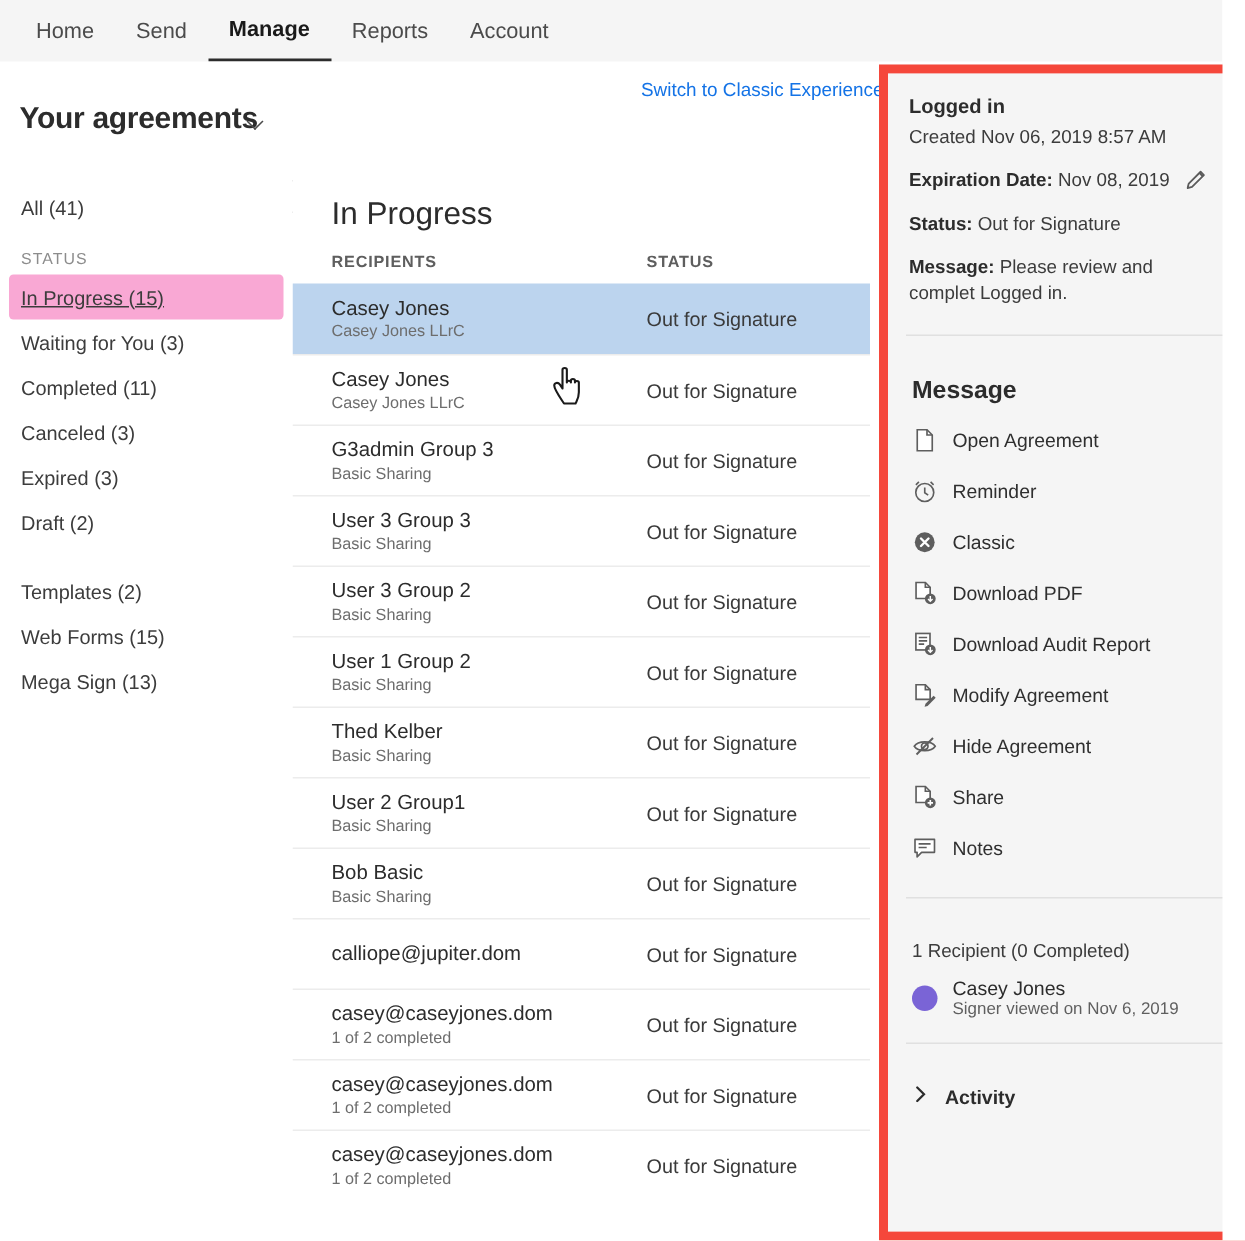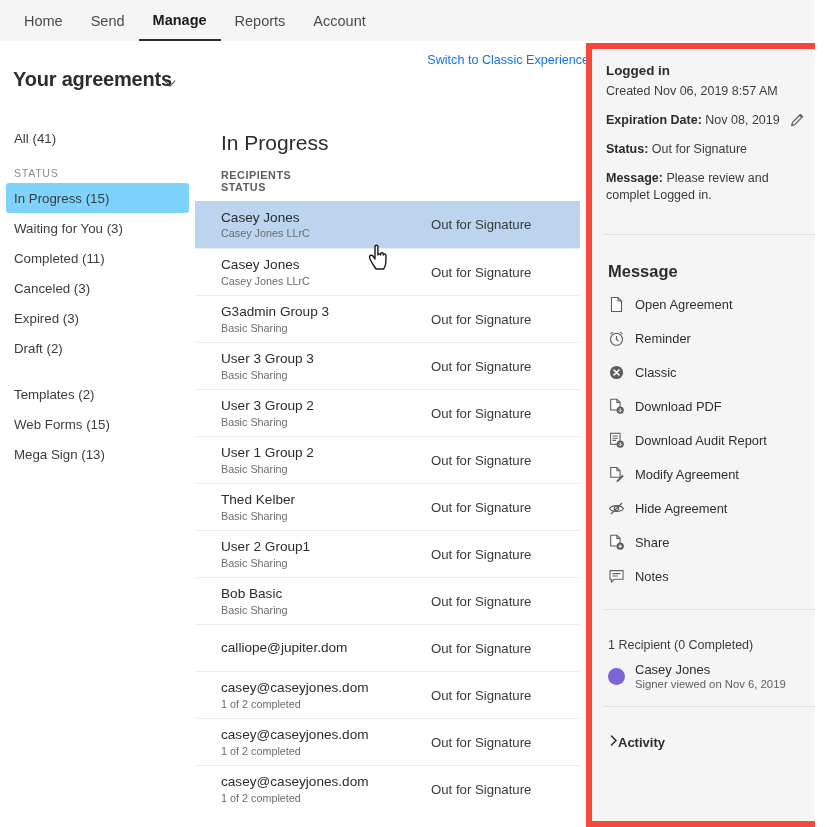--- a/index.html
+++ b/index.html
@@ -65,32 +65,32 @@
 
   
   .sidebar{
     position:absolute;left:0;top:115px;width:195px;bottom:0;background:#fff;
     padding-top:8px;box-sizing:border-box;
   }
   .sideitem{
     height:30px;margin:0 6px;display:flex;align-items:center;padding-left:8px;
     font-size:13.3px;color:#3c3c3c;border-radius:3px;cursor:pointer;
   }
-  .sideitem.sel{background:#7dd3fc;}
+  .sideitem.sel{background:#f9a8d4;text-decoration:underline;}
   .sidelabel{font-size:10.6px;color:#8c8c8c;letter-spacing:.7px;
     padding-left:14px;margin-top:14px;margin-bottom:4px;}
   .gap{height:16px;}
 
   
   .main{
     position:absolute;left:195px;top:115px;width:385px;bottom:0;background:#fff;
     overflow:hidden;
   }
   .maintitle{font-size:21px;font-weight:400;color:#2c2c2c;padding:16px 0 14px 26px;}
-  .thead{display:flex;padding:0 0 8px 26px;flex-direction:column;}
+  .thead{display:flex;padding:0 0 8px 26px;}
   .th{font-size:10.8px;font-weight:700;color:#5e5e5e;letter-spacing:.55px;}
   .th.rec{width:210px;}
   .row{
     display:flex;align-items:center;height:47px;border-top:1px solid #ececec;
     padding-left:26px;box-sizing:border-box;cursor:pointer;
   }
   .row.first{border-top:0;}
   .row.sel{background:#bcd4ee;border-top-color:#bcd4ee;}
   .rcol{width:210px;}
   .rname{font-size:13.6px;color:#2c2c2c;line-height:1.25;}
@@ -109,34 +109,34 @@
   .rpanel{
     position:absolute;left:0;top:0;right:0;bottom:0;background:#f5f5f5;
     padding:0 0 0 12px;box-sizing:border-box;overflow:hidden;
   }
   .rsec{border-bottom:1px solid #e0e0e0;padding:14px 10px 16px 2px;}
   .rsec.last{border-bottom:0;}
   .rtitle{font-size:13.4px;font-weight:700;color:#2c2c2c;margin-bottom:5px;}
   .rline{font-size:12.5px;color:#3c3c3c;margin-bottom:12px;line-height:1.35;white-space:nowrap;}
   .rline.wrap{white-space:normal;margin-bottom:0;}
   .rline b{font-weight:700;color:#2c2c2c;}
-  .rline:last-child{margin-bottom:15px;}
+  .rline:last-child{margin-bottom:4px;}
   .pencil{display:inline-block;width:14px;height:14px;vertical-align:-2px;margin-left:8px;cursor:pointer;}
   .actionshdr{font-size:16.5px;font-weight:700;color:#2c2c2c;padding:13px 0 6px 2px;}
   .act{
     display:flex;align-items:center;gap:10px;height:34px;font-size:12.9px;color:#2f2f2f;
     cursor:pointer;padding-left:2px;
   }
   .act .ico{width:17px;height:17px;flex:0 0 17px;display:block;}
   .recipline{font-size:12.5px;color:#3c3c3c;padding:14px 0 10px 2px;}
   .recip{display:flex;align-items:center;gap:10px;padding-left:2px;cursor:pointer;}
   .avatar{width:17px;height:17px;border-radius:50%;background:#7a64d6;flex:0 0 17px;}
   .rname2{font-size:13px;color:#2c2c2c;}
   .rsub2{font-size:11.3px;color:#5f5f5f;margin-top:1px;}
-  .activity{display:flex;align-items:flex-start;padding:14px 0 0 4px;
+  .activity{display:flex;align-items:flex-start;gap:12px;padding:14px 0 0 4px;
     font-size:13px;font-weight:700;color:#2c2c2c;cursor:pointer;}
   .chev{width:8px;height:11px;}
 
   
   .pagescroll{position:absolute;right:0;top:0;width:15px;height:827px;background:#fff;}
 </style>
 </head>
 <body>
 
 <div id="app">

